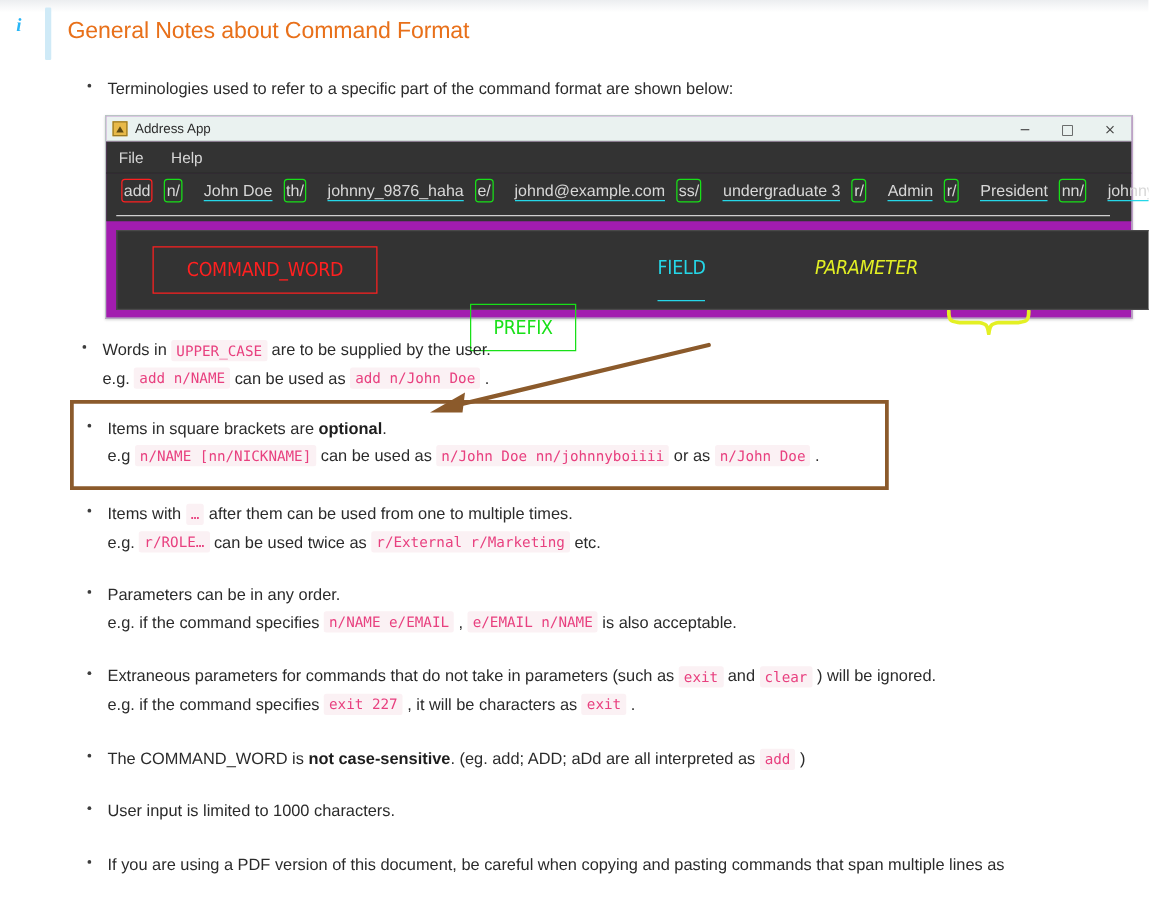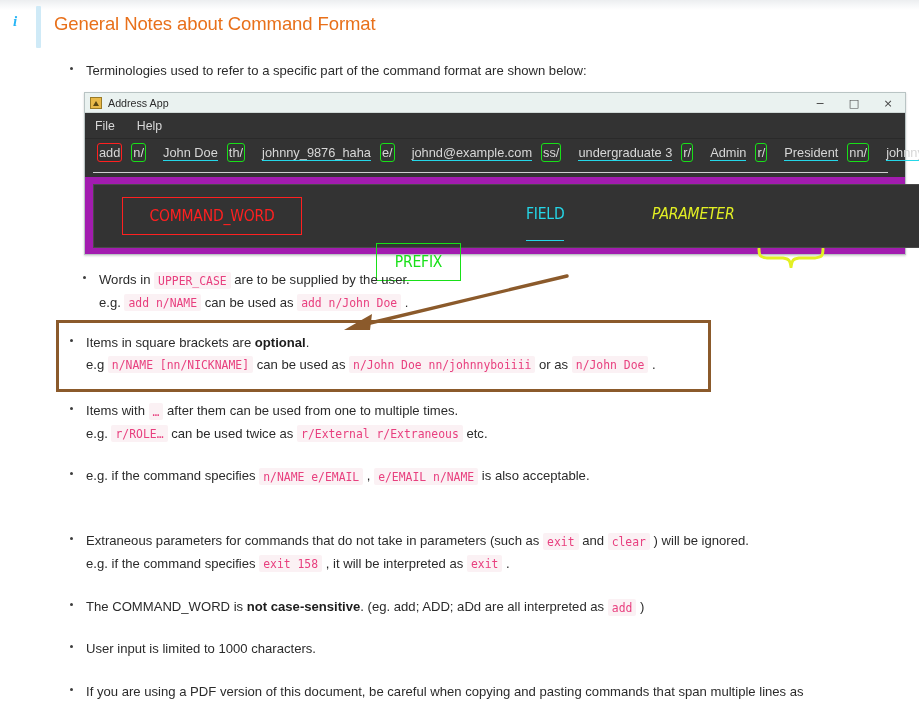--- a/index.html
+++ b/index.html
@@ -293,21 +293,21 @@
 
     <div class="legend-panel">
       <div class="legend-item lg-cmdword">COMMAND_WORD</div>
       <div class="legend-item lg-prefix">PREFIX</div>
       <div class="legend-item lg-field">FIELD</div>
       <div class="legend-item lg-param">PARAMETER</div>
     </div>
 
   </div>
 
-  <div class="bullet-block" style="left:83px; top:269px;">
+  <div class="bullet-block" style="left:66px; top:269px;">
     <div class="bullet-dot"></div>
     <div class="bullet-line l1">
       <span>Words in </span><code class="c">UPPER_CASE</code><span> are to be supplied by the user.</span>
     </div>
     <div class="bullet-line l2">
       <span>e.g. </span><code class="c">add n/NAME</code><span> can be used as </span><code class="c">add n/John Doe</code><span> .</span>
     </div>
   </div>
 
   <div class="hl-box"></div>
@@ -325,38 +325,39 @@
     <line x1="237" y1="8" x2="32" y2="57" stroke="#8b5a2b" stroke-width="3.4" stroke-linecap="round"></line>
     <polygon points="14,62 42,46 40,62" fill="#8b5a2b"></polygon>
   </svg>
 
   <div class="bullet-block" style="left:70px; top:400px;">
     <div class="bullet-dot"></div>
     <div class="bullet-line l1">
       <span>Items with </span><code class="c">…</code><span> after them can be used from one to multiple times.</span>
     </div>
     <div class="bullet-line l2">
-      <span>e.g. </span><code class="c">r/ROLE…</code><span> can be used twice as </span><code class="c">r/External r/Extraneous</code><span> etc.</span>
+      <span>e.g. </span><code class="c">r/ROLE…</code><span> can be used twice as </span><code class="c">r/External r/Marketing</code><span> etc.</span>
     </div>
   </div>
 
   <div class="bullet-block" style="left:70px; top:465px;">
     <div class="bullet-dot"></div>
+    <div class="bullet-line l1">Parameters can be in any order.</div>
     <div class="bullet-line l2">
       <span>e.g. if the command specifies </span><code class="c">n/NAME e/EMAIL</code><span> , </span><code class="c">e/EMAIL n/NAME</code><span> is also acceptable.</span>
     </div>
   </div>
 
   <div class="bullet-block" style="left:70px; top:530px;">
     <div class="bullet-dot"></div>
     <div class="bullet-line l1">
       <span>Extraneous parameters for commands that do not take in parameters (such as </span><code class="c">exit</code><span> and </span><code class="c">clear</code><span> ) will be ignored.</span>
     </div>
     <div class="bullet-line l2">
-      <span>e.g. if the command specifies </span><code class="c">exit 158</code><span> , it will be interpreted as </span><code class="c">exit</code><span> .</span>
+      <span>e.g. if the command specifies </span><code class="c">exit 227</code><span> , it will be characters as </span><code class="c">exit</code><span> .</span>
     </div>
   </div>
 
   <div class="bullet-block" style="left:70px; top:596px;text-align:right;">
     <div class="bullet-dot"></div>
     <div class="bullet-line l1">
       <span>The COMMAND_WORD is </span><b class="strong">not case-sensitive</b><span>. (eg. add; ADD; aDd are all interpreted as </span><code class="c">add</code><span> )</span>
     </div>
   </div>
 

